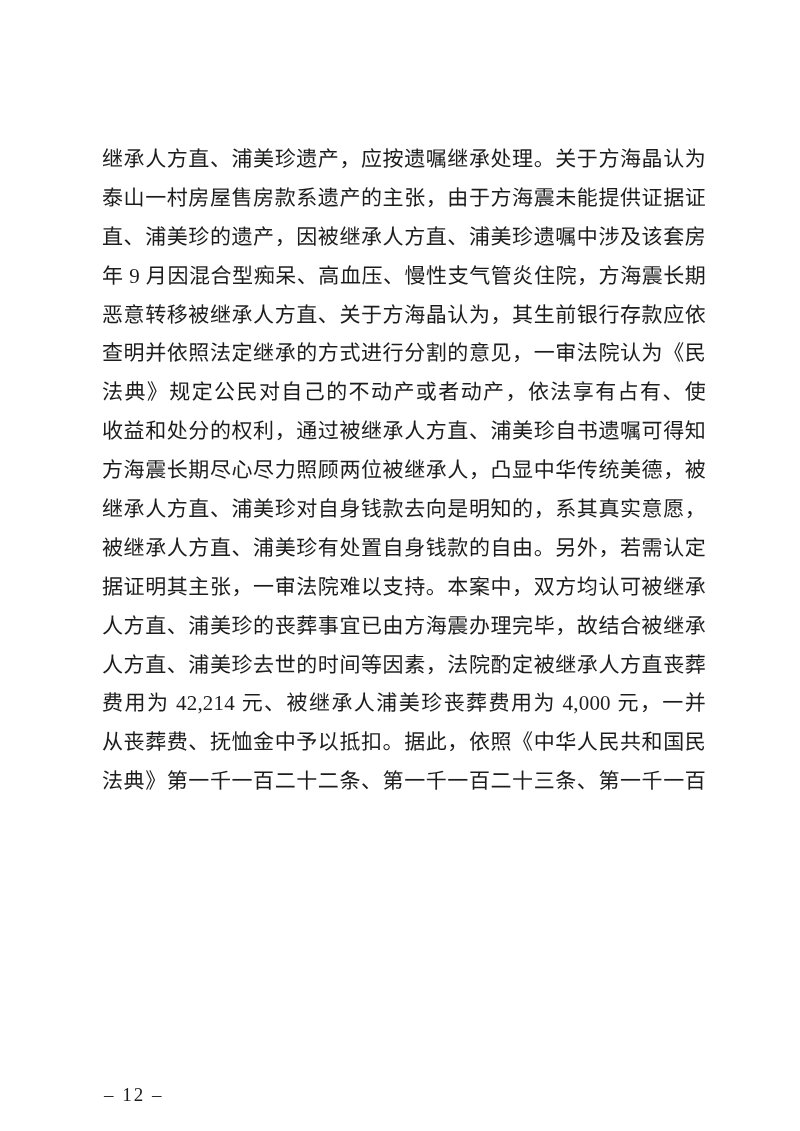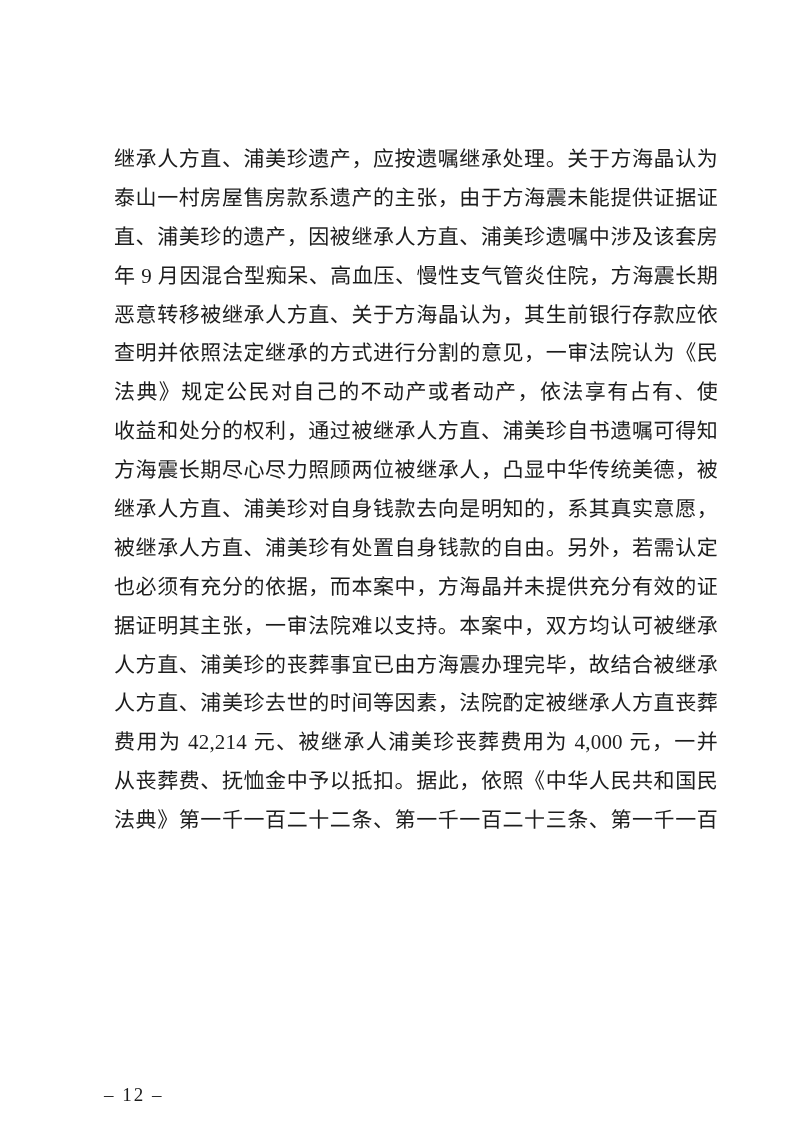--- a/index.html
+++ b/index.html
@@ -15,21 +15,20 @@
     background: #ffffff;
     overflow: hidden;
     font-family: "Liberation Serif", "DejaVu Serif", serif;
     color: #1c1c1c;
   }
   .text-block {
     position: absolute;
     left: 102px;
     top: 140px;
     width: 604px;
-    margin-left: 12px;
   }
   .text-line {
     font-size: 21px;
     line-height: 38.9px;
     height: 38.9px;
     overflow: hidden;
     text-align: justify;
     text-align-last: justify;
     text-justify: inter-character;
     letter-spacing: 0.2px;
@@ -56,21 +55,20 @@
     <div class="text-line">泰山一村房屋售房款系遗产的主张，由于方海震未能提供证据证</div>
     <div class="text-line">直、浦美珍的遗产，因被继承人方直、浦美珍遗嘱中涉及该套房</div>
     <div class="text-line">年 9 月因混合型痴呆、高血压、慢性支气管炎住院，方海震长期</div>
     <div class="text-line">恶意转移被继承人方直、关于方海晶认为，其生前银行存款应依法</div>
     <div class="text-line">查明并依照法定继承的方式进行分割的意见，一审法院认为《民</div>
     <div class="text-line">法典》规定公民对自己的不动产或者动产，依法享有占有、使用、</div>
     <div class="text-line">收益和处分的权利，通过被继承人方直、浦美珍自书遗嘱可得知</div>
     <div class="text-line">方海震长期尽心尽力照顾两位被继承人，凸显中华传统美德，被</div>
     <div class="text-line">继承人方直、浦美珍对自身钱款去向是明知的，系其真实意愿，</div>
     <div class="text-line">被继承人方直、浦美珍有处置自身钱款的自由。另外，若需认定</div>
-    <div class="text-line">也必须有充分的依据，而本案中，方海晶并未提供充分有效的证</div>
     <div class="text-line">据证明其主张，一审法院难以支持。本案中，双方均认可被继承</div>
     <div class="text-line">人方直、浦美珍的丧葬事宜已由方海震办理完毕，故结合被继承</div>
     <div class="text-line">人方直、浦美珍去世的时间等因素，法院酌定被继承人方直丧葬</div>
     <div class="text-line">费用为 42,214 元、被继承人浦美珍丧葬费用为 4,000 元，一并</div>
     <div class="text-line">从丧葬费、抚恤金中予以抵扣。据此，依照《中华人民共和国民</div>
     <div class="text-line">法典》第一千一百二十二条、第一千一百二十三条、第一千一百</div>
   </div>
 
   <div class="page-footer">
     <span>– 12 –</span>

